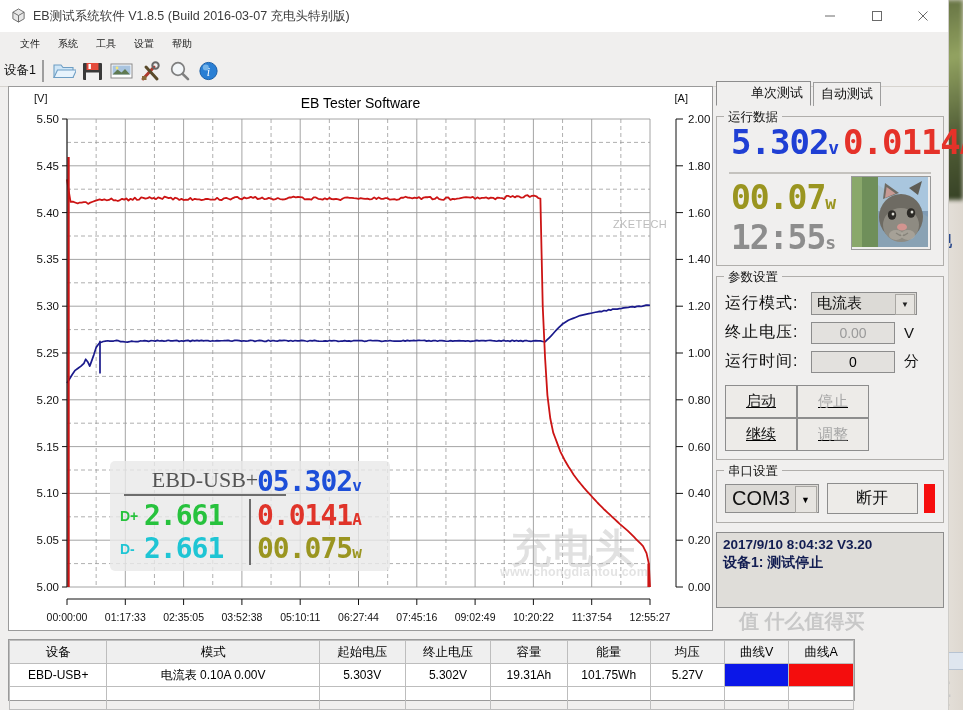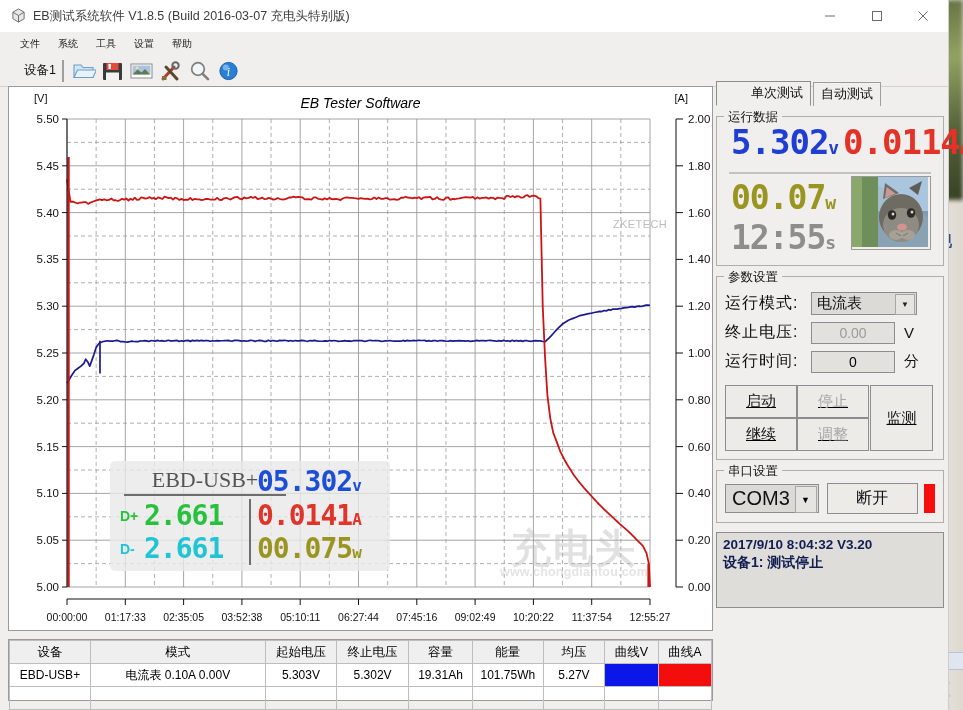--- a/index.html
+++ b/index.html
@@ -77,40 +77,40 @@
     padding-left:11px;gap:0px;
   }
   .menu-item{
     font-size:10px;color:#1a1a1a;padding:2px 9px;cursor:default;
     font-family:"Liberation Sans",sans-serif;
   }
 
   
   #toolbar{
     height:30px;background:#f0efee;display:flex;align-items:center;
-    padding-left:20px;border-bottom:1px solid #d6d3ce;
+    padding-left:0;border-bottom:1px solid #d6d3ce;
   }
   #device-tab{
     font-size:12.5px;padding:2px 6px 3px 4px;color:#111;
     border-right:2px solid #9e9e9e;margin-right:7px;
   }
   .tb-icon{
     width:25px;height:24px;margin-right:4px;position:relative;cursor:default;
   }
 
   
   #chart-panel{
     position:absolute;left:8px;top:86px;width:705px;height:545px;
     background:#ffffff;border:1px solid #9a9a9a;box-sizing:border-box;
   }
   #axis-label-v{position:absolute;left:25px;top:5px;font-size:11px;color:#111;}
   #axis-label-a{position:absolute;right:24px;top:5px;font-size:11px;color:#111;}
   #chart-title{
     position:absolute;left:0;right:0;top:8px;text-align:center;
-    font-size:14px;color:#000;font-family:"Liberation Sans",sans-serif;font-style:italic;
+    font-size:14px;color:#000;font-family:"Liberation Sans",sans-serif;
   }
   #plot-svg{position:absolute;left:0;top:0;}
   #watermark-zke{
     position:absolute;left:604px;top:131px;font-size:11px;color:#bdbdbd;
     letter-spacing:.4px;
   }
   
   #wm-logo{
     position:absolute;left:465px;top:434px;width:200px;height:68px;
     opacity:.42;pointer-events:none;
@@ -247,21 +247,21 @@
   }
   #status-line1{font-size:13.5px;color:#121d52;font-weight:bold;white-space:nowrap;}
   #status-line2{font-size:14px;color:#121d52;font-weight:bold;margin-top:2px;}
   #status-wm{
     position:absolute;left:22px;bottom:-28px;font-size:20px;color:#c2c2c2;
     font-weight:bold;opacity:.85;white-space:nowrap;
   }
 
   
   #bottom-table{
-    position:absolute;left:8px;top:639px;width:705px;height:62px;
+    position:absolute;left:8px;top:639px;width:847px;height:62px;
     border:1px solid #9a9a9a;background:#fff;box-sizing:border-box;
     border-collapse:collapse;
   }
   #bottom-table table{border-collapse:collapse;width:100%;font-size:12px;}
   #bottom-table th{
     background:#efefef;border:1px solid #bdbdbd;height:20px;font-weight:normal;
     color:#000;font-size:12.5px;
   }
   #bottom-table td{
     border:1px solid #bdbdbd;height:20px;text-align:center;color:#000;font-size:12px;
@@ -586,39 +586,39 @@
         <div class="punit">分</div>
       </div>
 
       <div id="btn-grid">
         <div id="btn-left">
           <div class="btn small">启动</div>
           <div class="btn small dim">停止</div>
           <div class="btn small">继续</div>
           <div class="btn small dim">调整</div>
         </div>
-        <div class="btn tall">监测</div>
       </div>
     </div>
 
     <div class="group" id="serial-group">
       <div class="group-title">串口设置</div>
       <div id="serial-row">
         <div id="com-select">
           <span class="sv">COM3</span>
           <span id="com-arrow">▼</span>
         </div>
         <div id="btn-disconnect">断开</div>
         <div id="conn-led"></div>
       </div>
     </div>
 
     <div id="status-box">
       <div id="status-line1">2017/9/10 8:04:32  V3.20</div>
       <div id="status-line2">设备1: 测试停止</div>
+      <div id="status-wm">值 什么值得买</div>
     </div>
   </div>
 
   <div id="bottom-table">
     <table>
       <thead>
         <tr>
           <th style="width:80px">设备</th>
           <th style="width:178px">模式</th>
           <th style="width:70px">起始电压</th>

